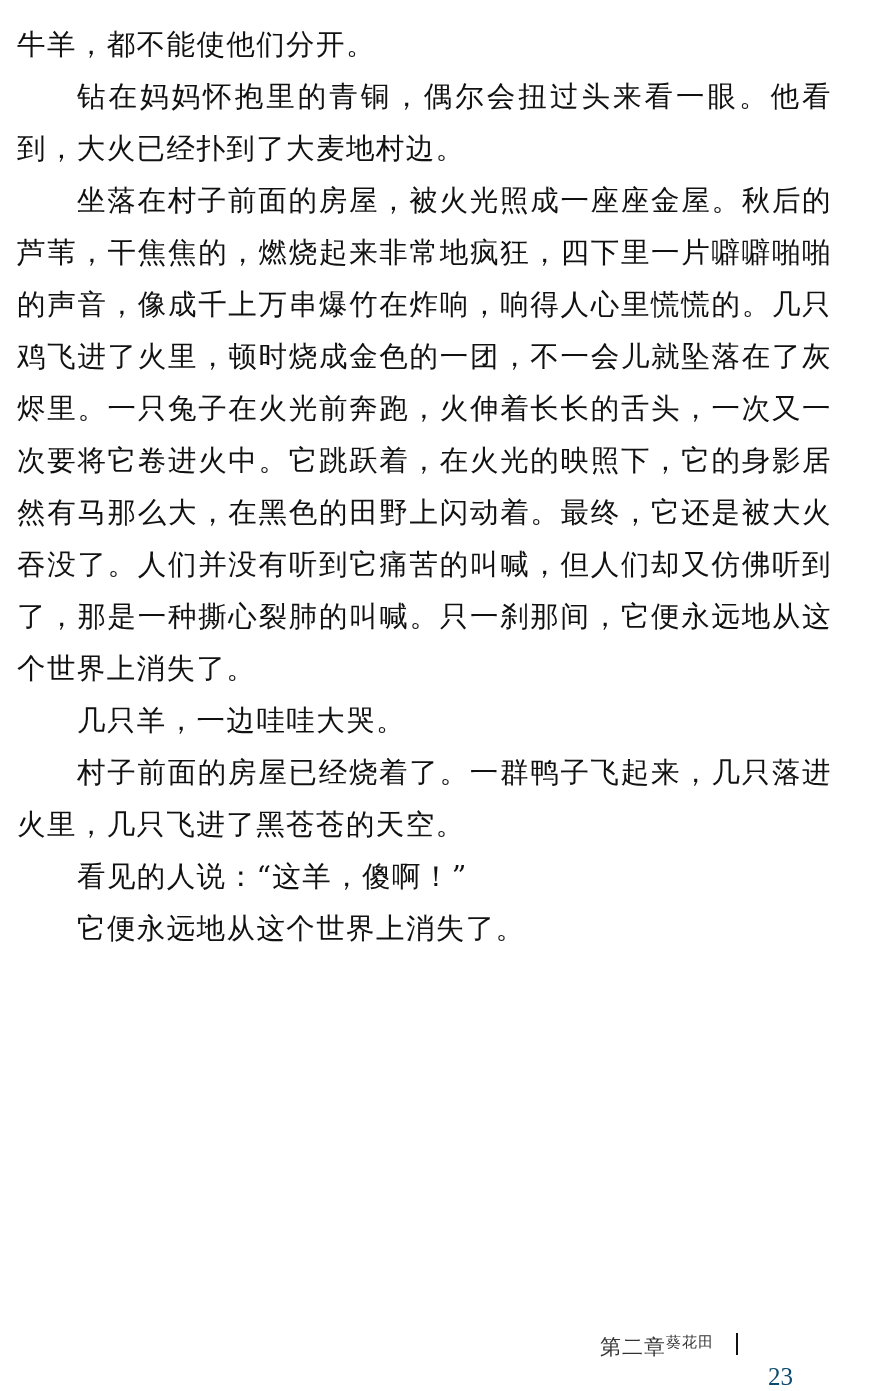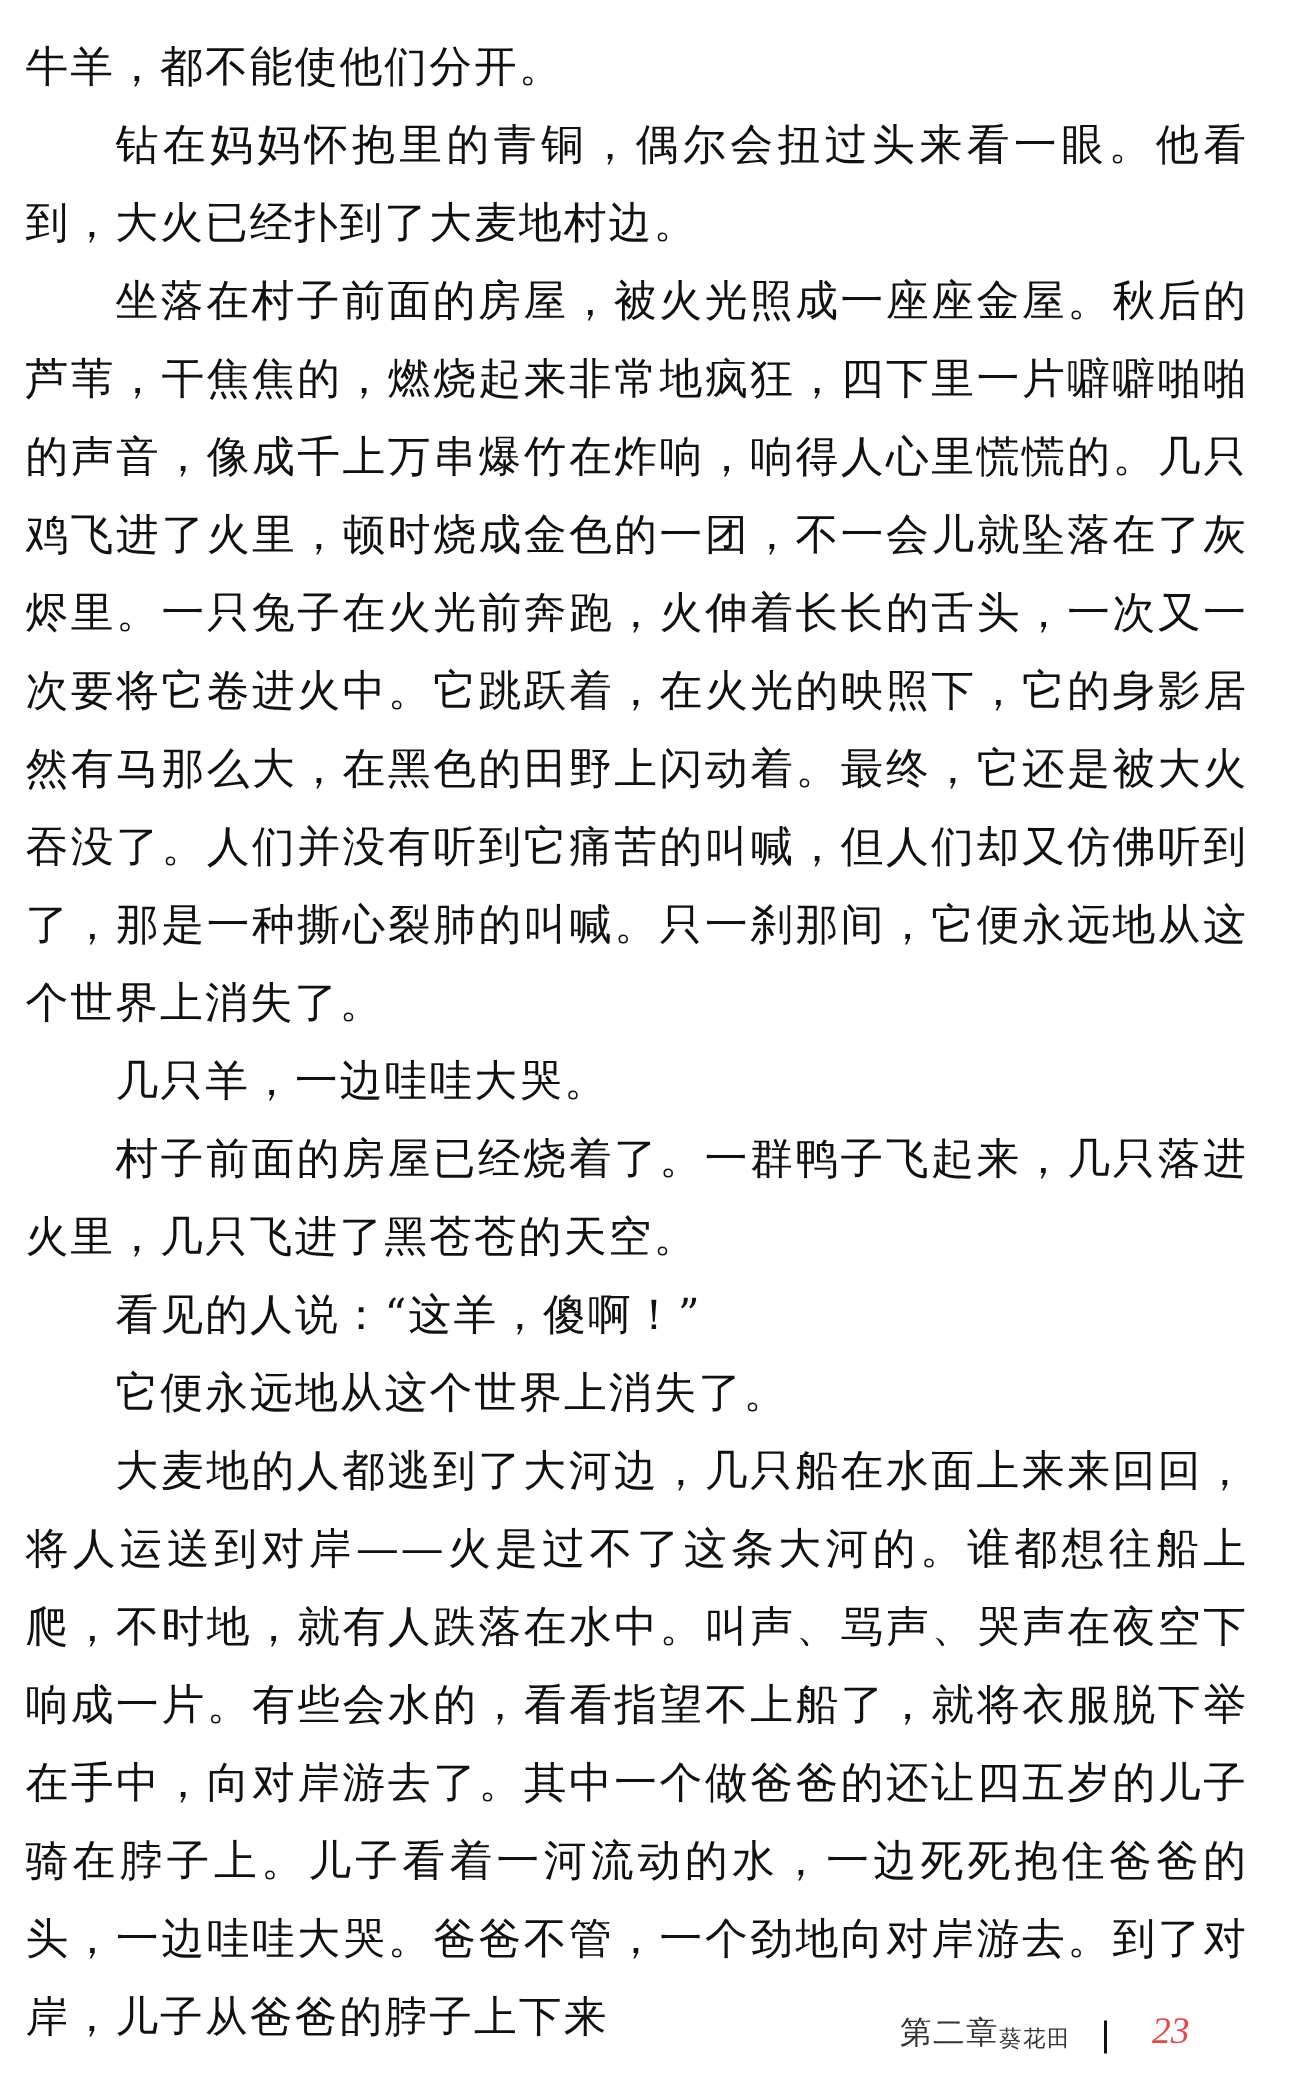--- a/index.html
+++ b/index.html
@@ -33,21 +33,21 @@
   }
   .para.indent {
     text-indent: 60px;
   }
   .footer {
     position: absolute;
     top: 1333px;
     left: 600px;
     height: 36px;
     display: flex;
-    align-items: flex-end;
+    align-items: flex-start;
     color: #333333;
   }
   .footer .chapter {
     font-family: "DejaVu Sans", "Liberation Sans", sans-serif;
     font-size: 21px;
     letter-spacing: 1px;
   }
   .footer .section {
     font-family: "DejaVu Sans", "Liberation Sans", sans-serif;
     font-size: 15px;
@@ -56,37 +56,36 @@
   .footer .divider {
     display: inline-block;
     width: 2px;
     height: 22px;
     background: #111111;
     margin-left: 22px;
     margin-right: 30px;
   }
   .footer .page-num {
     font-family: "Liberation Serif", "DejaVu Serif", serif;
-    font-style: italic;
     font-size: 25px;
-    color: #ef4444;
+    color: #0c4a6e;
+    margin-top: 30px;
   }
 </style>
 </head>
 <body>
 
 <div class="page-body">
   <p class="para">牛羊，都不能使他们分开。</p>
   <p class="para indent">钻在妈妈怀抱里的青铜，偶尔会扭过头来看一眼。他看到，大火已经扑到了大麦地村边。</p>
   <p class="para indent">坐落在村子前面的房屋，被火光照成一座座金屋。秋后的芦苇，干焦焦的，燃烧起来非常地疯狂，四下里一片噼噼啪啪的声音，像成千上万串爆竹在炸响，响得人心里慌慌的。几只鸡飞进了火里，顿时烧成金色的一团，不一会儿就坠落在了灰烬里。一只兔子在火光前奔跑，火伸着长长的舌头，一次又一次要将它卷进火中。它跳跃着，在火光的映照下，它的身影居然有马那么大，在黑色的田野上闪动着。最终，它还是被大火吞没了。人们并没有听到它痛苦的叫喊，但人们却又仿佛听到了，那是一种撕心裂肺的叫喊。只一刹那间，它便永远地从这个世界上消失了。</p>
   <p class="para indent">几只羊，一边哇哇大哭。</p>
   <p class="para indent">村子前面的房屋已经烧着了。一群鸭子飞起来，几只落进火里，几只飞进了黑苍苍的天空。</p>
   <p class="para indent">看见的人说：“这羊，傻啊！”</p>
   <p class="para indent">它便永远地从这个世界上消失了。</p>
-  <p class="para indent">大麦地的人都逃到了大河边，几只船在水面上来来回回，将人运送到对岸——火是过不了这条大河的。谁都想往船上爬，不时地，就有人跌落在水中。叫声、骂声、哭声在夜空下响成一片。有些会水的，看看指望不上船了，就将衣服脱下举在手中，向对岸游去了。其中一个做爸爸的还让四五岁的儿子骑在脖子上。儿子看着一河流动的水，一边死死抱住爸爸的头，一边哇哇大哭。爸爸不管，一个劲地向对岸游去。到了对岸，儿子从爸爸的脖子上下来</p>
 </div>
 
 <div class="footer">
   <span class="chapter">第二章</span>
   <span class="section">葵花田</span>
   <span class="divider"></span>
   <span class="page-num">23</span>
 </div>
 
 </body></html>

